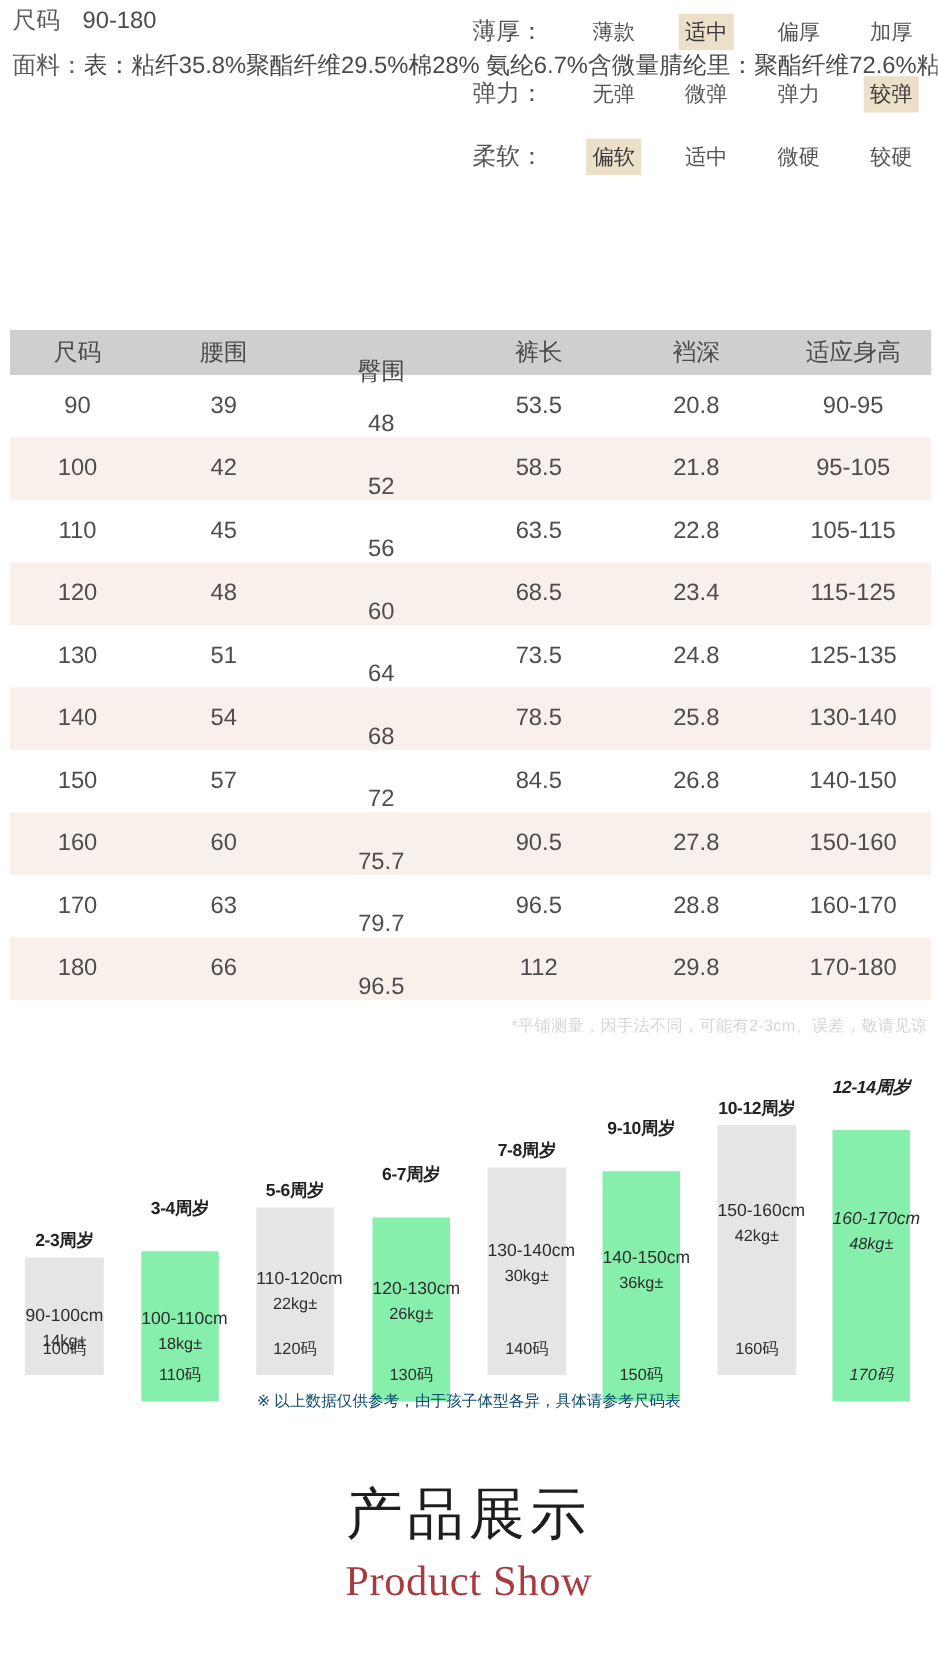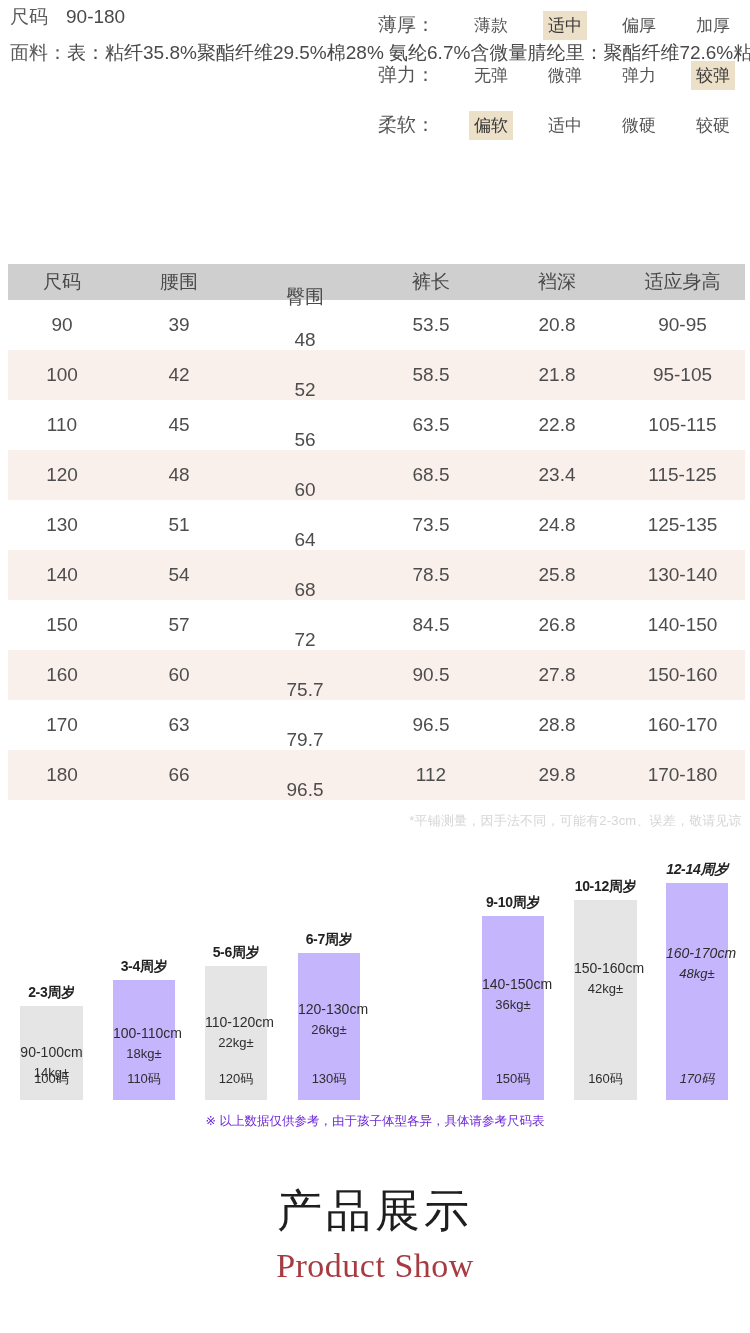--- a/index.html
+++ b/index.html
@@ -160,21 +160,21 @@
     color: #222222;
     white-space: nowrap;
     letter-spacing: -0.3px;
   }
   .bar-box {
     position: relative;
     width: 100%;
     height: 100%;
   }
   .bar-box.dark { background: #e5e5e5; }
-  .bar-box.light { background: #c4b5fd; }
+  .bar-box.light { background: #86efac; margin-top: 21px; }
   .bar-hw {
     position: absolute;
     left: 0; right: 0;
     text-align: center;
     color: #2d2d2d;
   }
   .bar-height {
     font-size: 14px;
     white-space: nowrap;
   }
@@ -192,21 +192,21 @@
     color: #2d2d2d;
     white-space: nowrap;
   }
 
   #chart-note {
     position: absolute;
     left: 0; top: 1113px;
     width: 750px;
     text-align: center;
     font-size: 12.5px;
-    color: #6d28d9;
+    color: #0c4a6e;
     white-space: nowrap;
   }
 
   
   #product-show {
     position: absolute;
     left: 0; top: 1178px;
     width: 750px;
     text-align: center;
   }
@@ -418,20 +418,30 @@
       <div class="bar-title">6-7周岁</div>
       <div class="bar-box light">
         <div class="bar-hw" style="top:48px;">
           <div class="bar-height">120-130cm</div>
           <div class="bar-weight">26kg±</div>
         </div>
         <div class="bar-size">130码</div>
       </div>
     </div>
 
+    <div class="bar-group" style="left:390px; width:63px; height:166px;">
+      <div class="bar-title">7-8周岁</div>
+      <div class="bar-box dark">
+        <div class="bar-hw" style="top:58px;">
+          <div class="bar-height">130-140cm</div>
+          <div class="bar-weight">30kg±</div>
+        </div>
+        <div class="bar-size">140码</div>
+      </div>
+    </div>
 
     <div class="bar-group" style="left:482px; width:62px; height:184px;">
       <div class="bar-title">9-10周岁</div>
       <div class="bar-box light">
         <div class="bar-hw" style="top:60px;">
           <div class="bar-height">140-150cm</div>
           <div class="bar-weight">36kg±</div>
         </div>
         <div class="bar-size">150码</div>
       </div>

